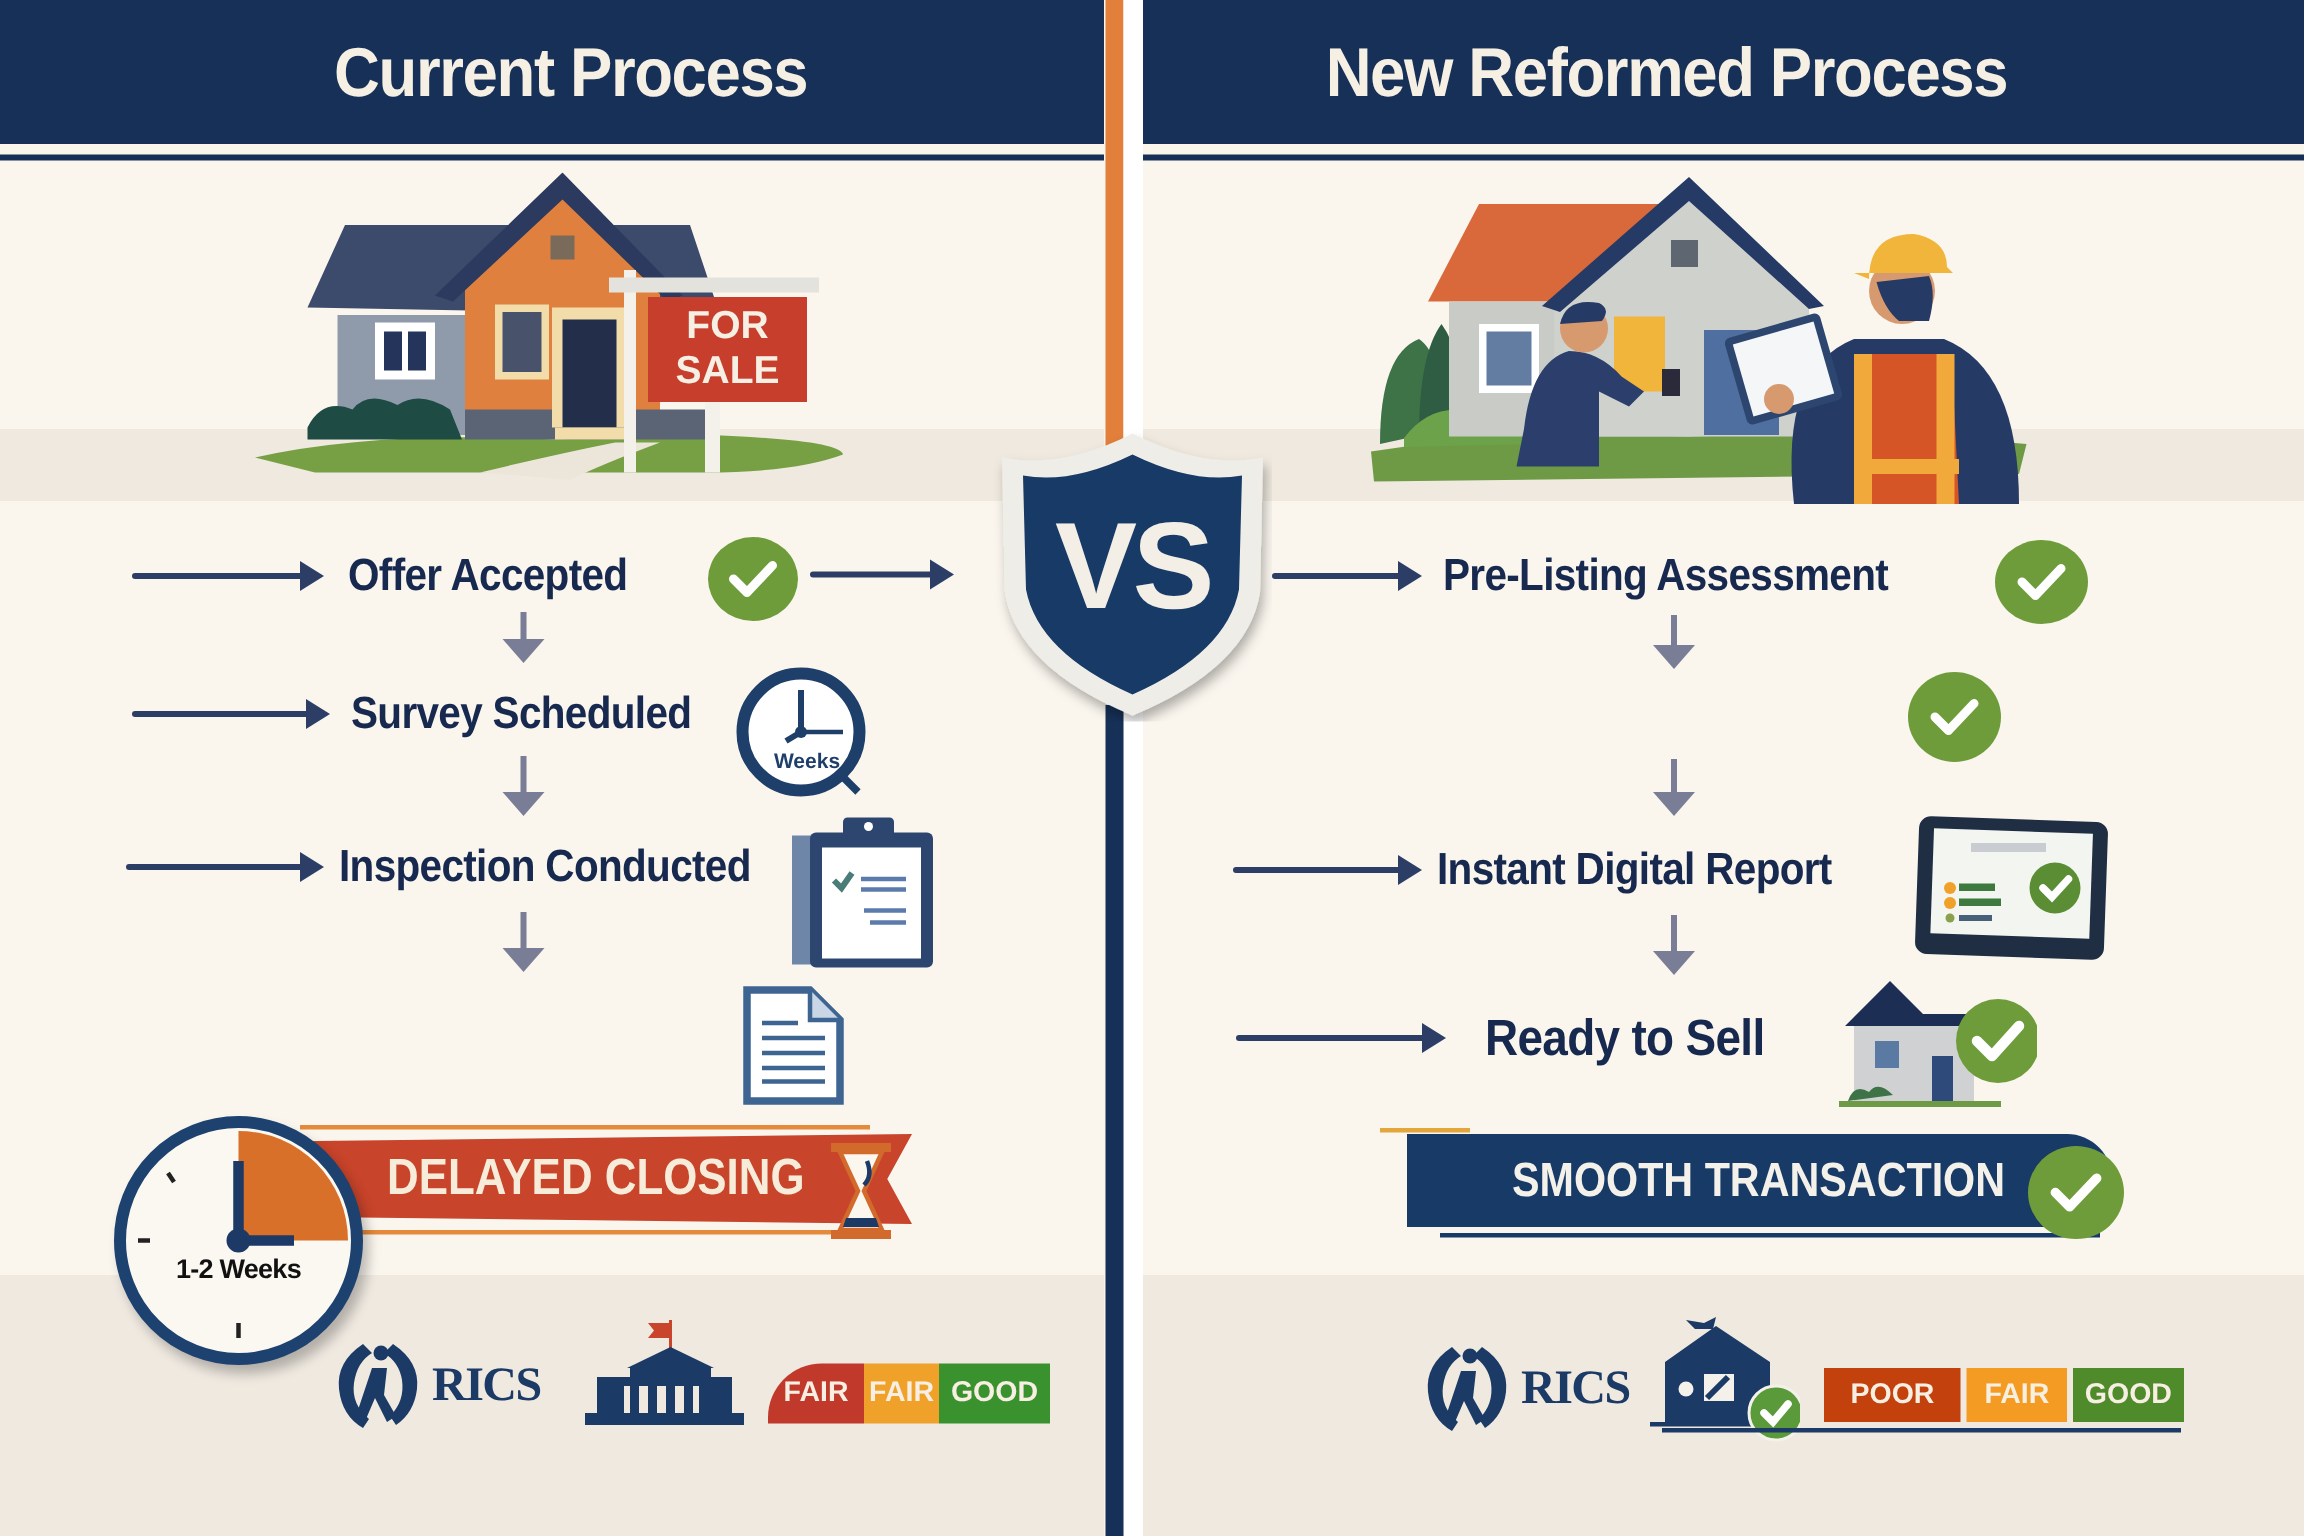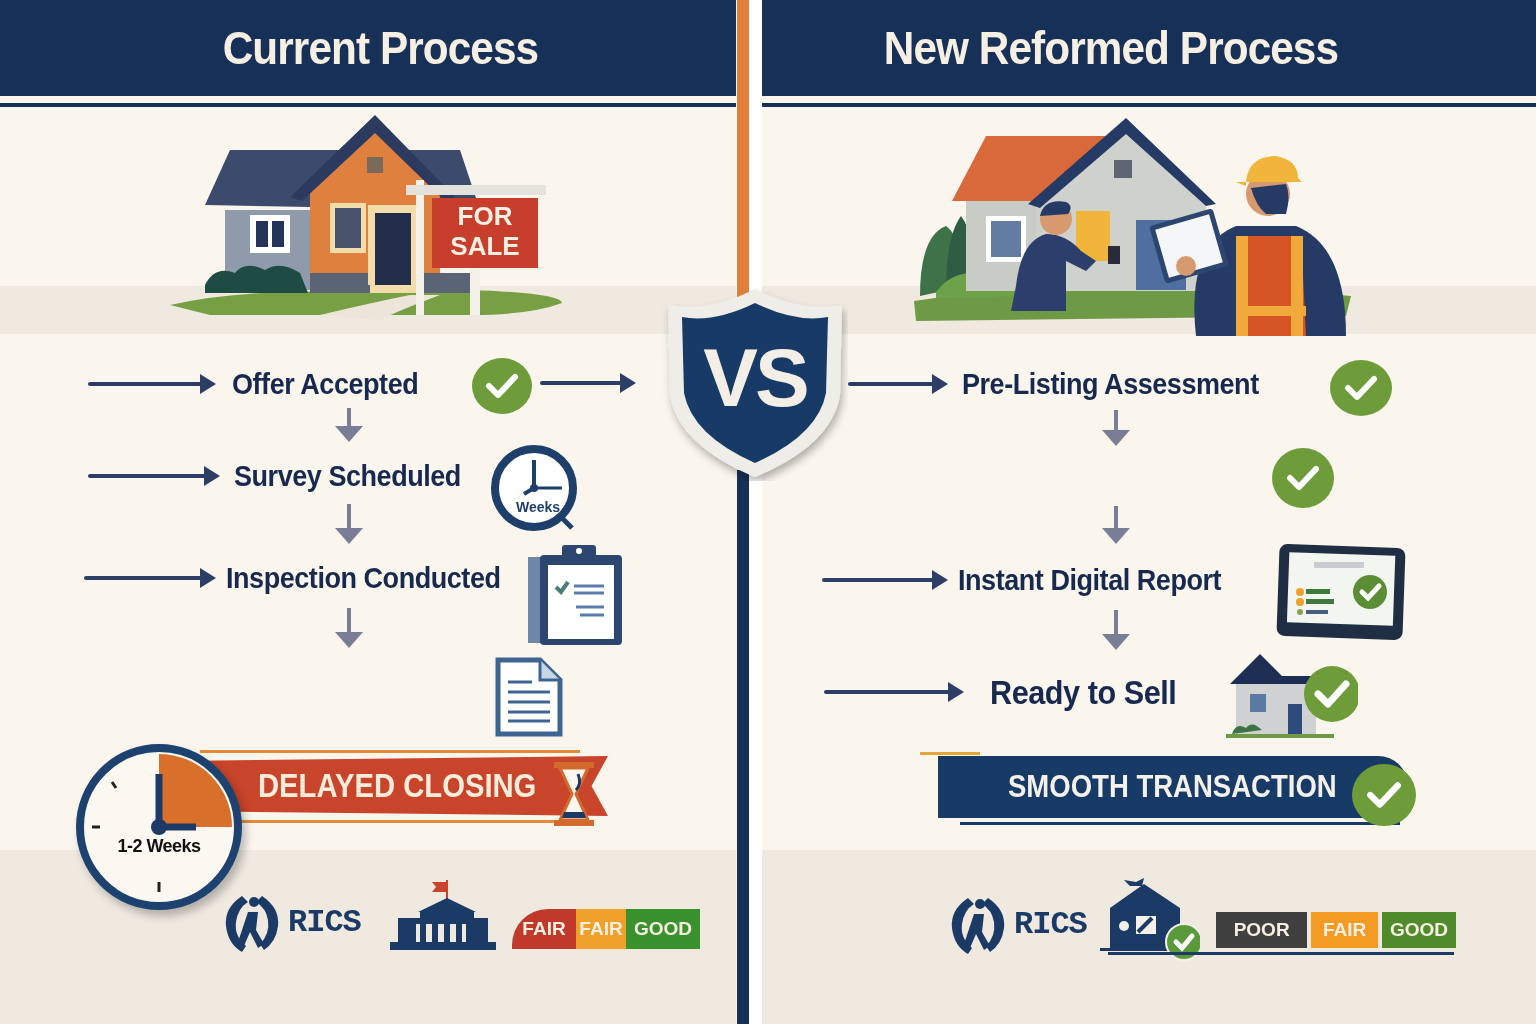--- a/index.html
+++ b/index.html
@@ -99,21 +99,21 @@
     
     .rating { position: absolute; display: flex; height: 40px; }
     .rating-seg {
       display: flex; align-items: center; justify-content: center;
       color: #f7efe2; font-weight: bold; font-size: 19px; height: 100%;
       font-family: "Liberation Sans", sans-serif;
       transform-origin: center;
     }
     .rics { position: absolute; display: flex; align-items: center; }
     .rics-text {
-      font-family: Liberation Mono, monospace; font-weight: bold;
+      font-family: Liberation Serif, serif; font-weight: bold;
       font-size: 32px; color: #1b3a66; margin-left: 4px; letter-spacing: -1px;
     }
   </style>
 </head>
 <body>
 
 <div class="panel left">
   <div class="header">
     <div class="header-title">Current Process</div>
   </div>
@@ -377,21 +377,21 @@
     <polygon points="10,30 44,6 80,30 80,70 10,70" fill="#1b3a66"></polygon>
     <path d="M30 8 L24 2 L36 4 L44 0 L42 8 Z" fill="#1b3a66"></path>
     <circle cx="24" cy="48" r="5" fill="#f4f1ea"></circle>
     <rect x="36" y="38" width="20" height="18" fill="#f4f1ea"></rect>
     <path d="M38 54 L52 40" stroke="#1b3a66" stroke-width="4"></path>
     <rect x="0" y="70" width="100" height="3" fill="#1b3a66"></rect>
     <circle cx="84" cy="64" r="18" fill="#5b9a3a" stroke="#f4f1ea" stroke-width="2"></circle>
     <path d="M76 64 L82 70 L92 58" stroke="#fff" stroke-width="5" fill="none" stroke-linecap="round"></path>
   </svg>
   <div class="rating" style="left:454px;top:912px;width:240px;height:36px;gap:4px;">
-    <div class="rating-seg" style="width:96px;background:#404040;">POOR</div>
+    <div class="rating-seg" style="width:96px;background:#c2410c;">POOR</div>
     <div class="rating-seg" style="width:70px;background:#f39b22;">FAIR</div>
     <div class="rating-seg" style="width:78px;background:#4f8a2b;">GOOD</div>
   </div>
   <div style="position:absolute;left:346px;top:952px;width:346px;height:3px;background:#1b3a66;"></div>
 </div>
 
 <div class="vs-shield">
   <svg width="186" height="196" viewBox="0 0 186 196" style="position:absolute;left:0;top:0;">
     <defs>
       <filter id="sh" x="-20%" y="-20%" width="140%" height="140%">

